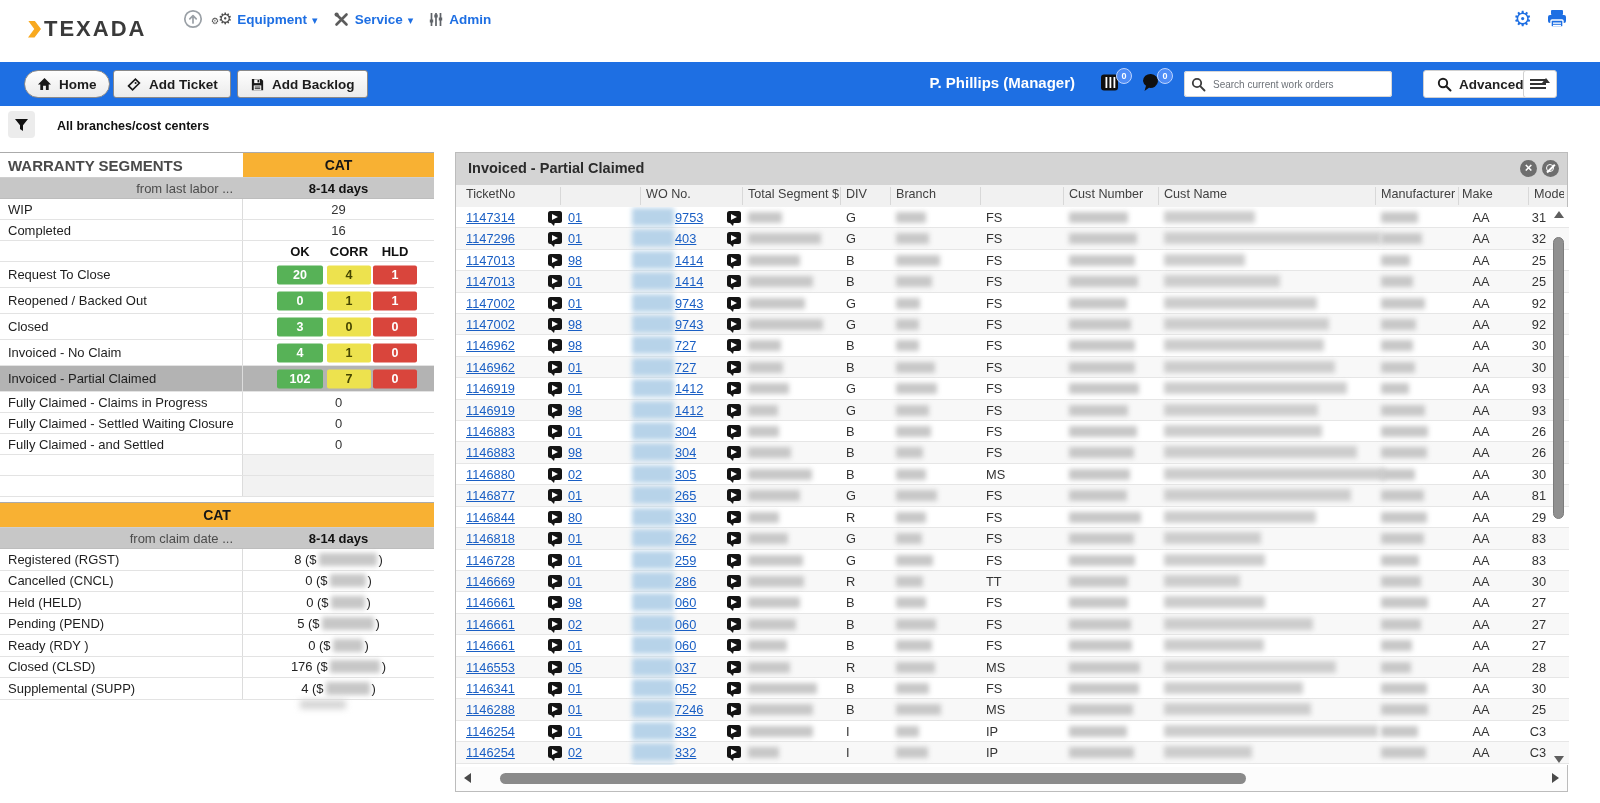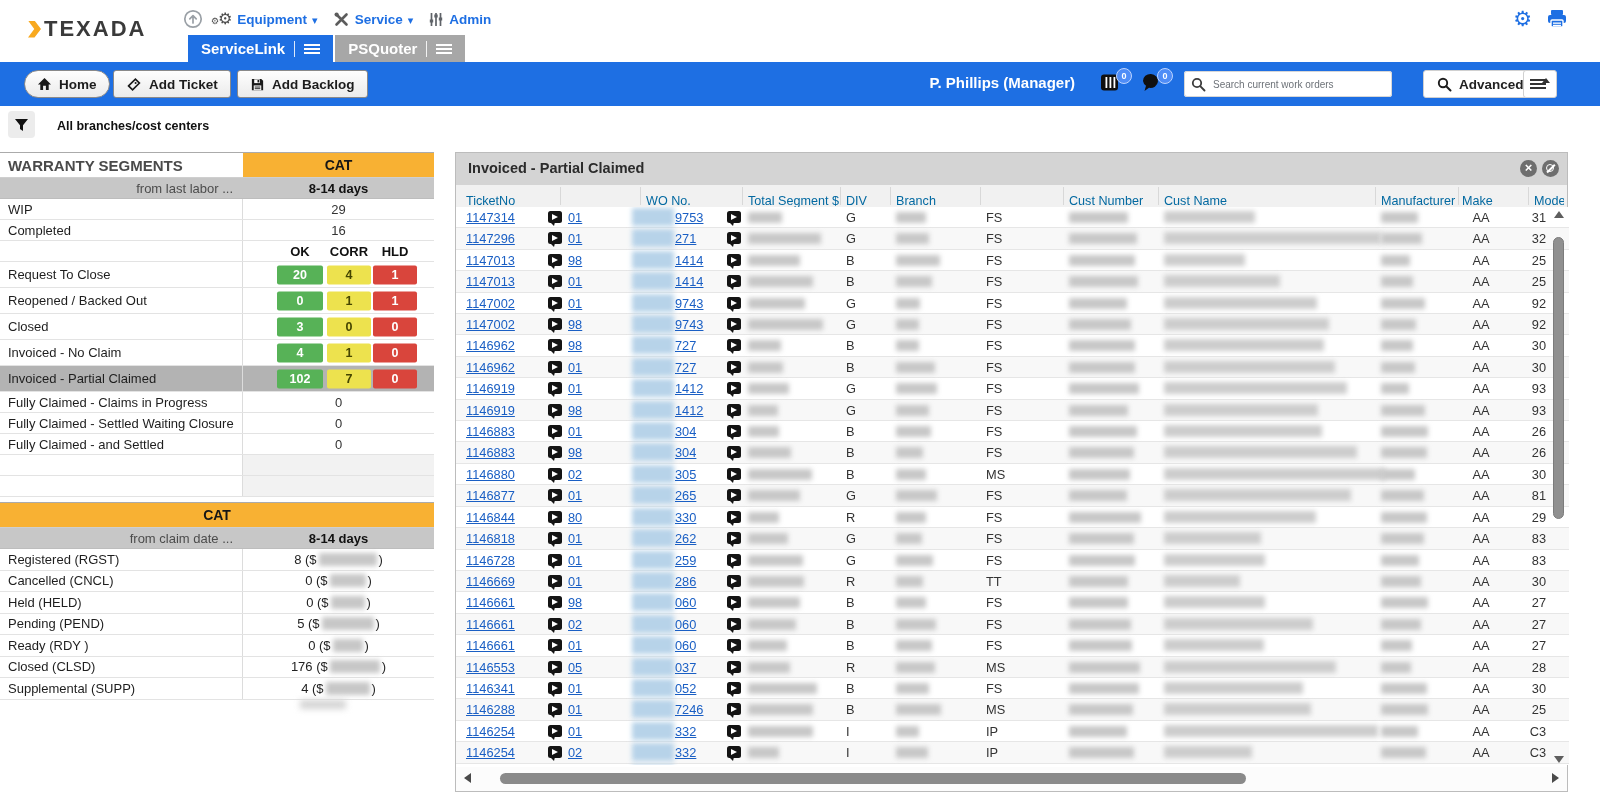--- a/index.html
+++ b/index.html
@@ -80,21 +80,21 @@
   
   .panel{position:absolute;left:455px;top:152px;width:1113px;height:640px;border:1px solid #bcbcbc;box-sizing:border-box;background:#fff;}
   .ptitle{position:absolute;left:0;top:0;right:0;height:32px;background:#d4d4d4;border-bottom:1px solid #b9b9b9;}
   .ptitle .t{position:absolute;left:12px;top:7px;font-weight:bold;font-size:14.5px;color:#2b2b2b;}
   .pico{position:absolute;top:7px;width:17px;height:17px;border-radius:50%;background:#6e6e6e;cursor:pointer;}
   .pico.close{right:30px;} .pico.block{right:8px;}
   .pico.close::before{content:"\00D7";position:absolute;inset:0;color:#fff;font-size:13px;line-height:16px;text-align:center;font-weight:bold;}
   .pico.block::before{content:"";position:absolute;left:3.5px;top:3.5px;width:8px;height:8px;border:1.6px solid #fff;border-radius:50%;box-sizing:border-box;}
   .pico.block::after{content:"";position:absolute;left:7.6px;top:3px;width:1.6px;height:11px;background:#fff;transform:rotate(45deg);}
   .phead{position:absolute;left:0;top:32px;right:0;height:22px;background:#f1f1f1;border-bottom:1px solid #cfcfcf;overflow:hidden;}
-  .hcell{position:absolute;top:9px;font-size:12.6px;color:#0369a1;white-space:nowrap;}
+  .hcell{position:absolute;top:2px;font-size:12.6px;color:#404040;white-space:nowrap;}
   .hsep{position:absolute;top:2px;bottom:2px;width:1px;background:#d8d8d8;}
   .pbody{position:absolute;left:0;top:54px;width:1113px;height:558px;overflow:hidden;}
   .irow{position:relative;height:20.42px;border-bottom:1px solid #e6e6e6;background:#fff;}
   .irow:nth-child(even){background:#f8f8f8;}
   .irow a{position:absolute;top:3px;font-size:12.8px;color:#1a5fc4;text-decoration:underline;cursor:pointer;}
   .c-ticket{left:10px;} .c-seg{left:112px;} .c-wo{left:219px;}
   .ctext{position:absolute;top:3px;font-size:12.8px;color:#333;}
   .cdiv{left:390px;} .ccc{left:530px;}
   .cmake{left:1006px;width:38px;text-align:center;} .cmodel{left:1056px;width:34px;text-align:right;}
   .reply{position:absolute;width:14px;height:12px;background:#141414;border-radius:2.5px;cursor:pointer;}
@@ -174,32 +174,20 @@
       <span class="gear-uni gear-blue"></span>
       <span style="cursor:pointer;display:flex;">
         <svg width="22" height="20" viewBox="0 0 22 20">
             <rect x="5" y="1" width="12" height="5" rx="1" fill="#1E6FE3"></rect>
             <rect x="2" y="6" width="18" height="8" rx="2" fill="#1E6FE3"></rect>
             <rect x="5" y="11" width="12" height="7" rx="1" fill="#1E6FE3" stroke="#fff" stroke-width="1.4"></rect>
             <rect x="7" y="13.5" width="8" height="1.3" fill="#fff"></rect>
             <rect x="7" y="15.8" width="8" height="1.3" fill="#fff"></rect>
           </svg>
       </span>
-    </div>
-    <div class="tabs">
-      <div class="tab active">
-        <span>ServiceLink</span>
-        <span class="tabdiv"></span>
-        <span class="bars"></span>
-      </div>
-      <div class="tab inactive">
-        <span>PSQuoter</span>
-        <span class="tabdiv"></span>
-        <span class="bars"></span>
-      </div>
     </div>
   </header>
 
   <div class="bluebar">
     <button class="tb-btn b-home">
       <svg width="15" height="14" viewBox="0 0 16 15">
           <path d="M1 8 L8 1.2 L15 8 H12.5 V14 H9.5 V9.5 H6.5 V14 H3.5 V8 Z" fill="#1a1a1a"></path>
         </svg>
       <span>Home</span>
     </button>
@@ -481,21 +469,21 @@
           <span class="blur b-custname" style="width: 91px;"></span>
           <span class="blur b-manuf" style="width: 37px;"></span>
           <span class="ctext cmake">AA</span>
           <span class="ctext cmodel">31</span>
         </div>
         <div class="irow">
           <a class="c-ticket">1147296</a>
           <span class="reply r1"></span>
           <a class="c-seg">01</a>
           <span class="blur b-wo"></span>
-          <a class="c-wo">271</a>
+          <a class="c-wo">403</a>
           <span class="reply r2"></span>
           <span class="blur b-amt" style="width: 73px;"></span>
           <span class="ctext cdiv">G</span>
           <span class="blur b-branch" style="width: 33px;"></span>
           <span class="ctext ccc">FS</span>
           <span class="blur b-custno" style="width: 68px;"></span>
           <span class="blur b-custname" style="width: 217px;"></span>
           <span class="blur b-manuf" style="width: 41px;"></span>
           <span class="ctext cmake">AA</span>
           <span class="ctext cmodel">32</span>

